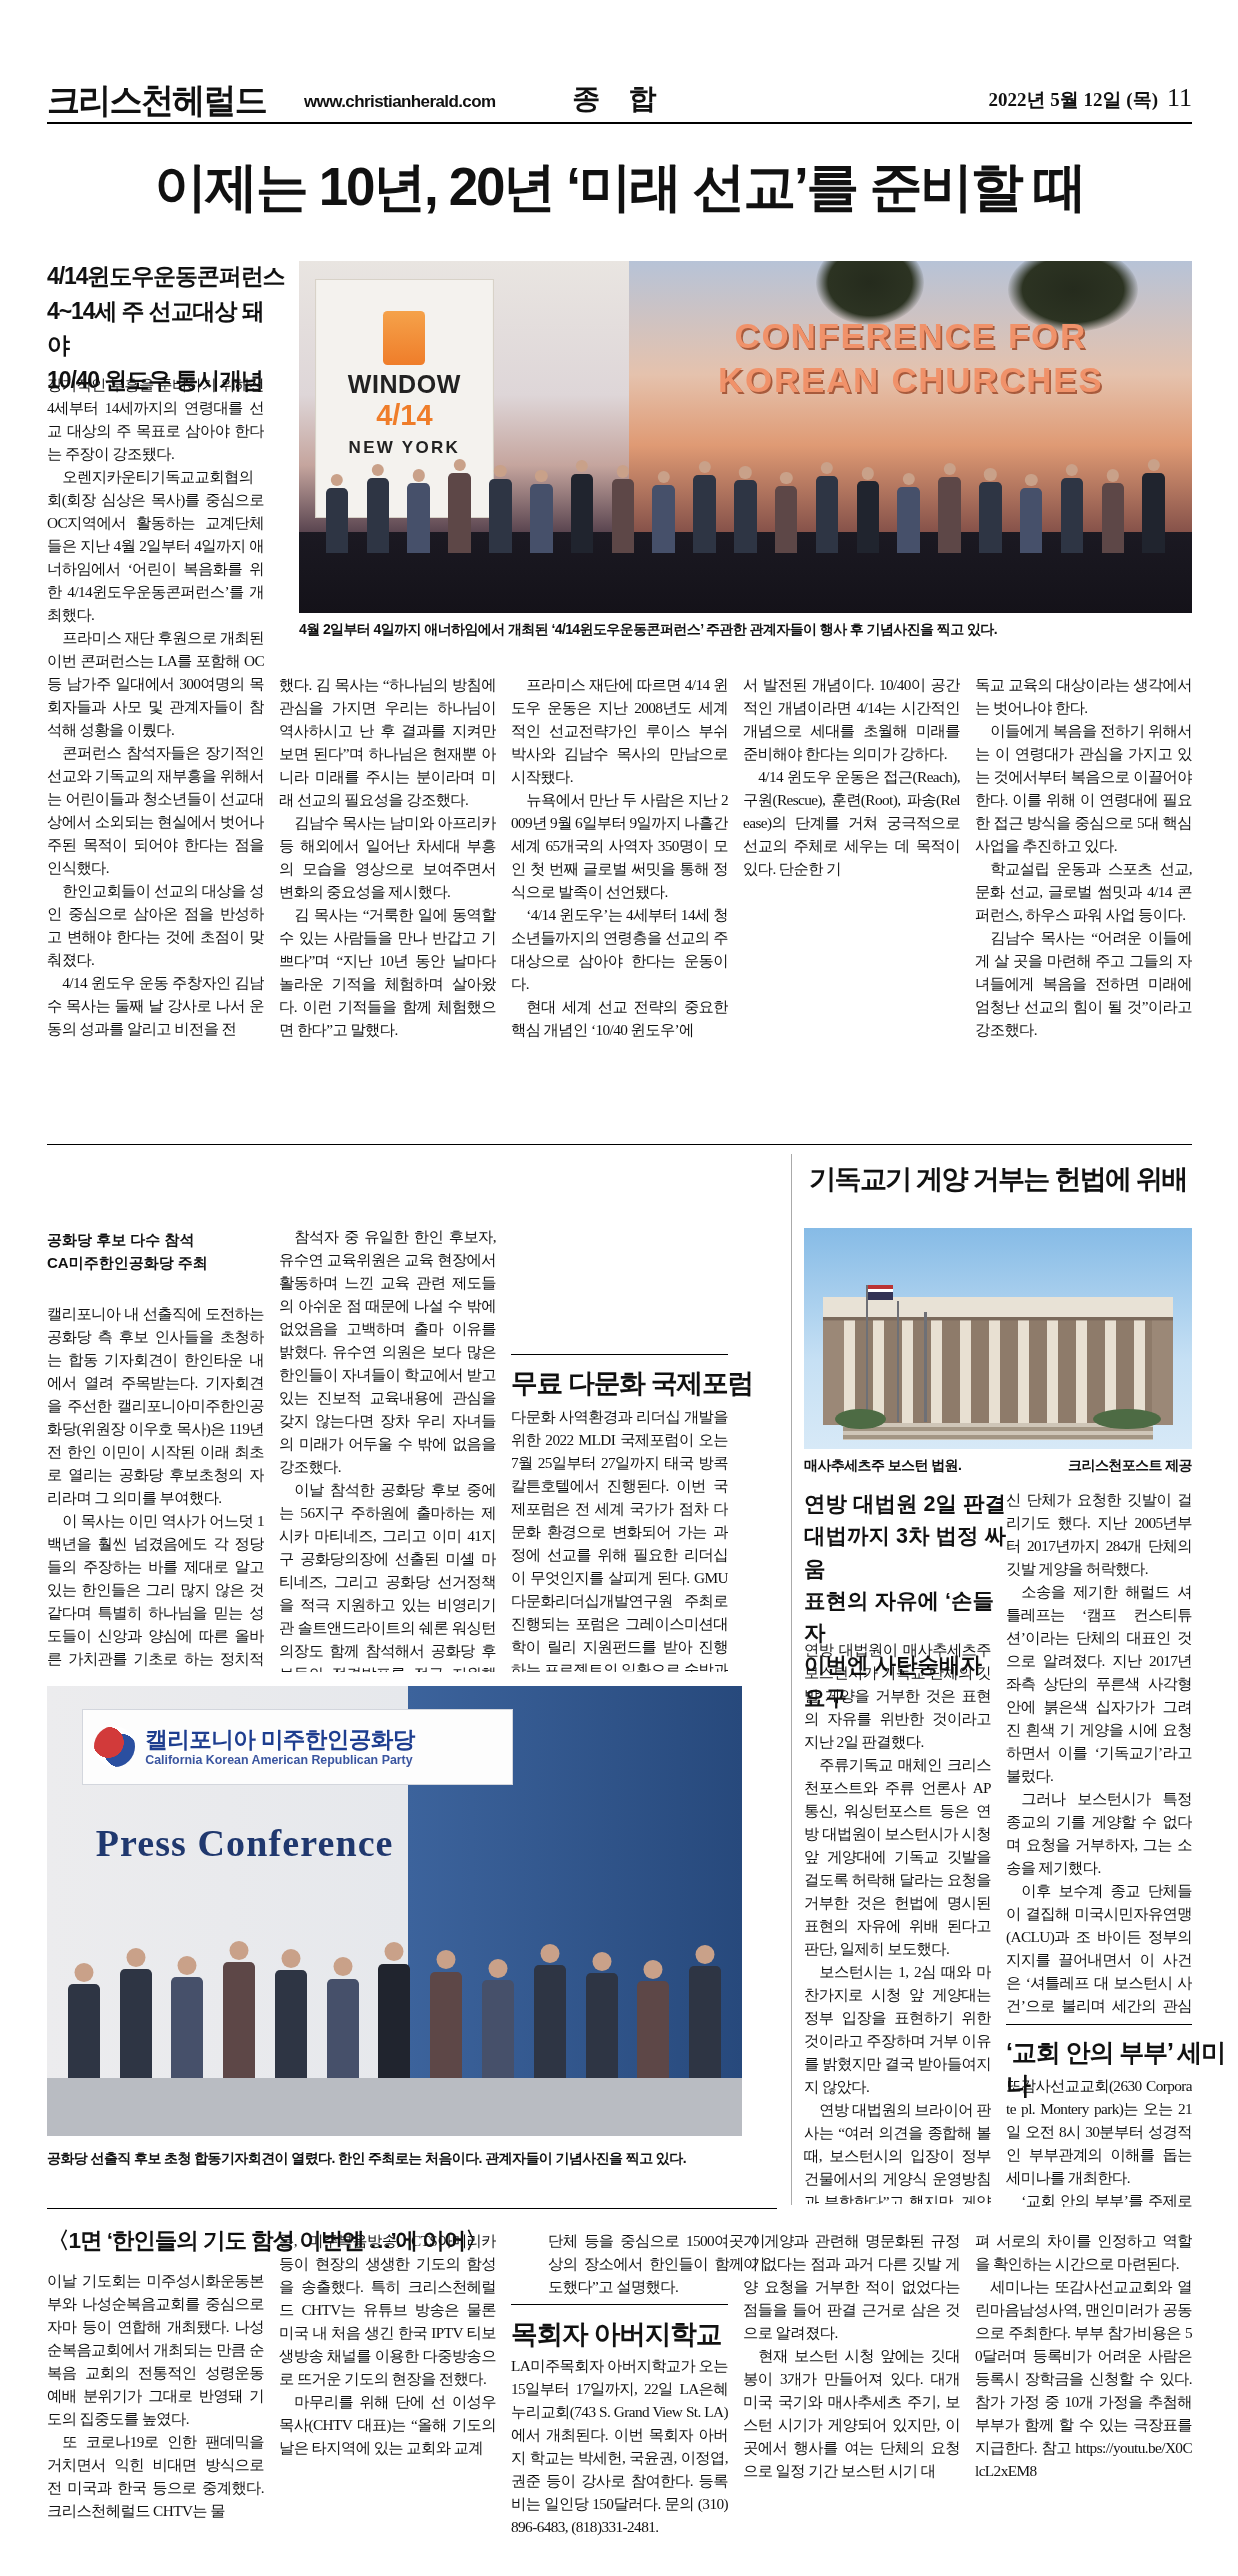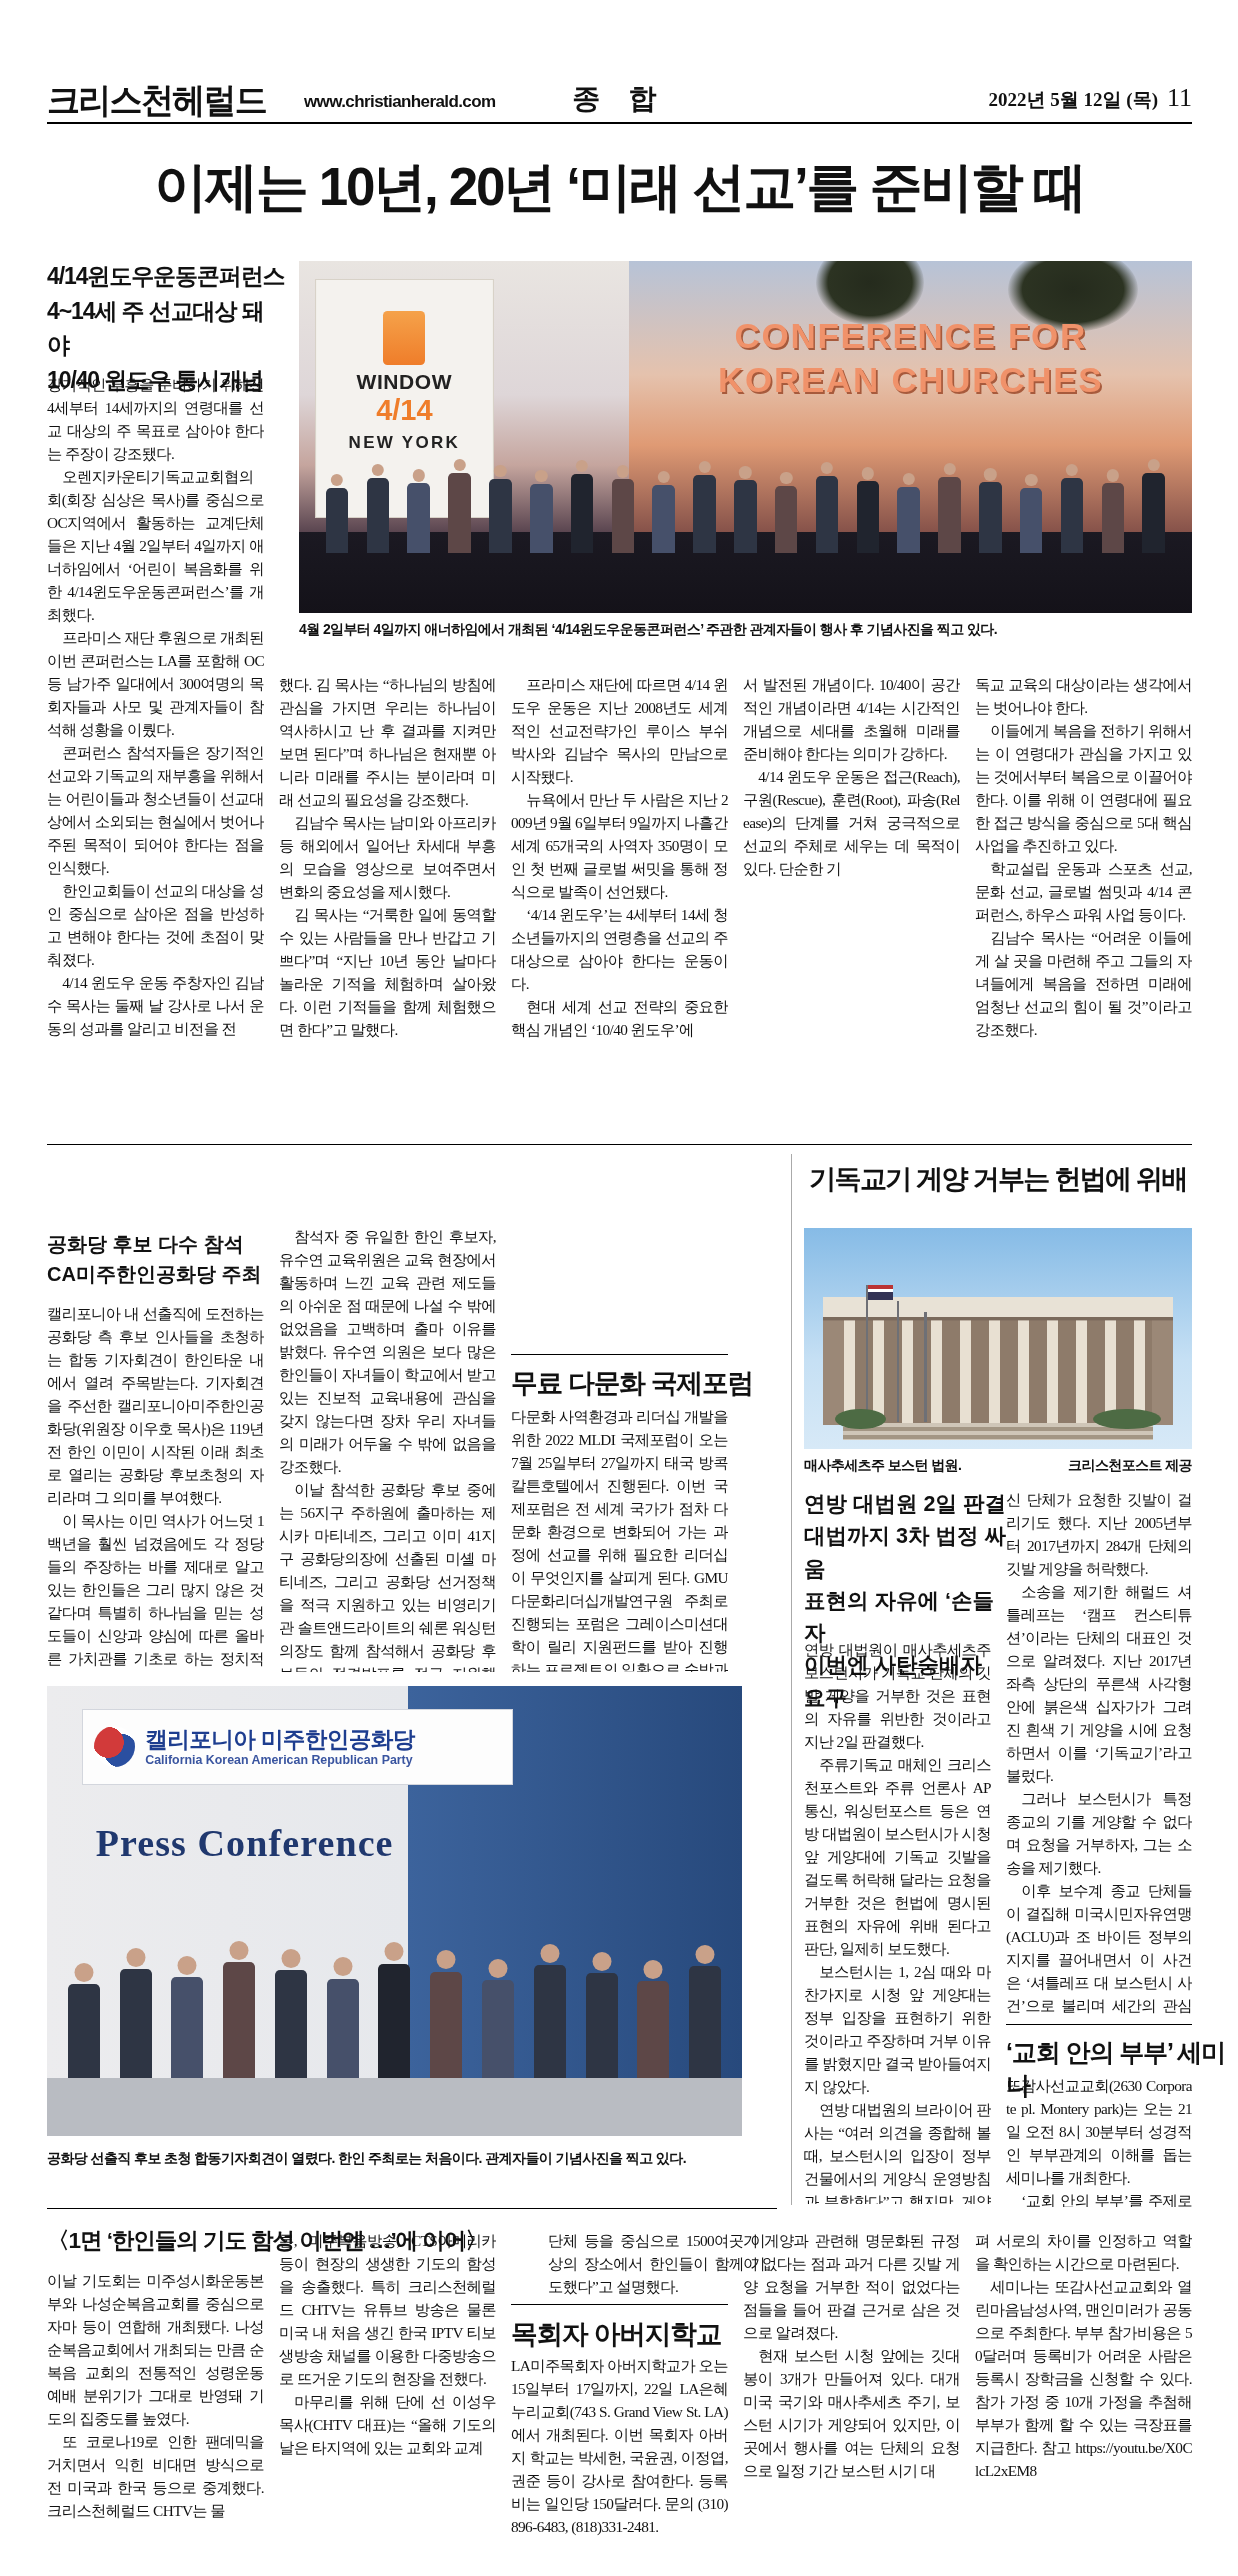--- a/index.html
+++ b/index.html
@@ -53,21 +53,21 @@
       background:linear-gradient(180deg,#e9e5e1 0%,#ded6d8 38%,#c5a59e 58%,#5a4550 77%,#1b1922 77%,#141219 100%);}
   .lp-sunset{position:absolute;right:0;top:0;width:63%;height:77%;
       background:linear-gradient(180deg,#b7c3d7 0%,#e5c2ad 42%,#df9a74 68%,#86524a 100%);}
   .lp-palm{position:absolute;width:130px;height:85px;border-radius:50%;
       background:radial-gradient(ellipse at center,#252b1d 0%,#2c3322 55%,transparent 72%);}
   .lp-logo{position:absolute;left:1.8%;top:5%;width:20%;height:68%;background:#f4f2ee;
       box-shadow:0 0 0 1.1px #d8d2c8 inset;text-align:center;
       font-family:"Liberation Sans",sans-serif;font-weight:900;color:#222;}
   .lp-logo .sq{display:block;width:42px;height:54px;margin:32px auto 5.7px auto;
       background:linear-gradient(180deg,#f5a24a,#ef7d2a);border-radius:4.5px;}
-  .lp-logo .l1{display:block;font-size:21px;letter-spacing:0.6px;}
+  .lp-logo .l1{display:block;font-size:25px;letter-spacing:0.6px;}
   .lp-logo .l2{display:block;font-size:29px;color:#ef7d2a;}
   .lp-logo .l3{display:block;font-size:17px;letter-spacing:2.3px;margin-top:6px;}
   .lp-banner{position:absolute;right:2.5%;top:15%;width:58%;text-align:center;
       font-family:"Liberation Sans",sans-serif;font-weight:900;color:#f0926a;
       text-shadow:1.7px 2.3px 0 #a75a3c;letter-spacing:1.7px;line-height:1.25;}
   .lp-banner .b1{display:block;font-size:35px;}
   .lp-banner .b2{display:block;font-size:35px;}
   .lead-photo .people-row{left:3%;right:3%;bottom:17%;height:91px;}
   .lead-photo .person{width:22.6px;}
   
@@ -190,21 +190,21 @@
   <div class="col cont" style="left:975px;top:673px;width:217px;height:461px;">
       <p>독교 교육의 대상이라는 생각에서는 벗어나야 한다.</p>
       <p>이들에게 복음을 전하기 위해서는 이 연령대가 관심을 가지고 있는 것에서부터 복음으로 이끌어야 한다. 이를 위해 이 연령대에 필요한 접근 방식을 중심으로 5대 핵심 사업을 추진하고 있다.</p>
       <p>학교설립 운동과 스포츠 선교, 문화 선교, 글로벌 썸밋과 4/14 콘퍼런스, 하우스 파워 사업 등이다.</p>
       <p>김남수 목사는 “어려운 이들에게 살 곳을 마련해 주고 그들의 자녀들에게 복음을 전하면 미래에 엄청난 선교의 힘이 될 것”이라고 강조했다.</p>
     </div>
 
   <div class="rule" style="left:47px;top:1144px;width:1145px;height:1.1px;"></div>
   <div class="vrule" style="left:791px;top:1154px;height:1051px;"></div>
 
-  <div class="kicker" style="left:47px;top:1229px;width:238px;font-size:20px;">
+  <div class="kicker" style="left:47px;top:1229px;width:238px;font-size:15px;">
       <p>공화당 후보 다수 참석</p>
       <p>CA미주한인공화당 주최</p>
     </div>
   <div class="col cont" style="left:47px;top:1302px;width:217px;height:371px;">
       <p>캘리포니아 내 선출직에 도전하는 공화당 측 후보 인사들을 초청하는 합동 기자회견이 한인타운 내에서 열려 주목받는다. 기자회견을 주선한 캘리포니아미주한인공화당(위원장 이우호 목사)은 119년 전 한인 이민이 시작된 이래 최초로 열리는 공화당 후보초청의 자리라며 그 의미를 부여했다.</p>
       <p>이 목사는 이민 역사가 어느덧 1백년을 훨씬 넘겼음에도 각 정당들의 주장하는 바를 제대로 알고 있는 한인들은 그리 많지 않은 것 같다며 특별히 하나님을 믿는 성도들이 신앙과 양심에 따른 올바른 가치관를 기초로 하는 정치적 판단에는 여전히 미흡하다는 인식으로 이런 자리가 마련됐음을 강조했다.</p>
     </div>
   <div class="col" style="left:279px;top:1225px;width:217px;height:447px;">
       <p>참석자 중 유일한 한인 후보자, 유수연 교육위원은 교육 현장에서 활동하며 느낀 교육 관련 제도들의 아쉬운 점 때문에 나설 수 밖에 없었음을 고백하며 출마 이유를 밝혔다. 유수연 의원은 보다 많은 한인들이 자녀들이 학교에서 받고 있는 진보적 교육내용에 관심을 갖지 않는다면 장차 우리 자녀들의 미래가 어두울 수 밖에 없음을 강조했다.</p>
       <p>이날 참석한 공화당 후보 중에는 56지구 주하원에 출마하는 제시카 마티네즈, 그리고 이미 41지구 공화당의장에 선출된 미셸 마티네즈, 그리고 공화당 선거정책을 적극 지원하고 있는 비영리기관 솔트앤드라이트의 쉐론 워싱턴의장도 함께 참석해서 공화당 후보들의 정견발표를 적극 지원했다.</p>

